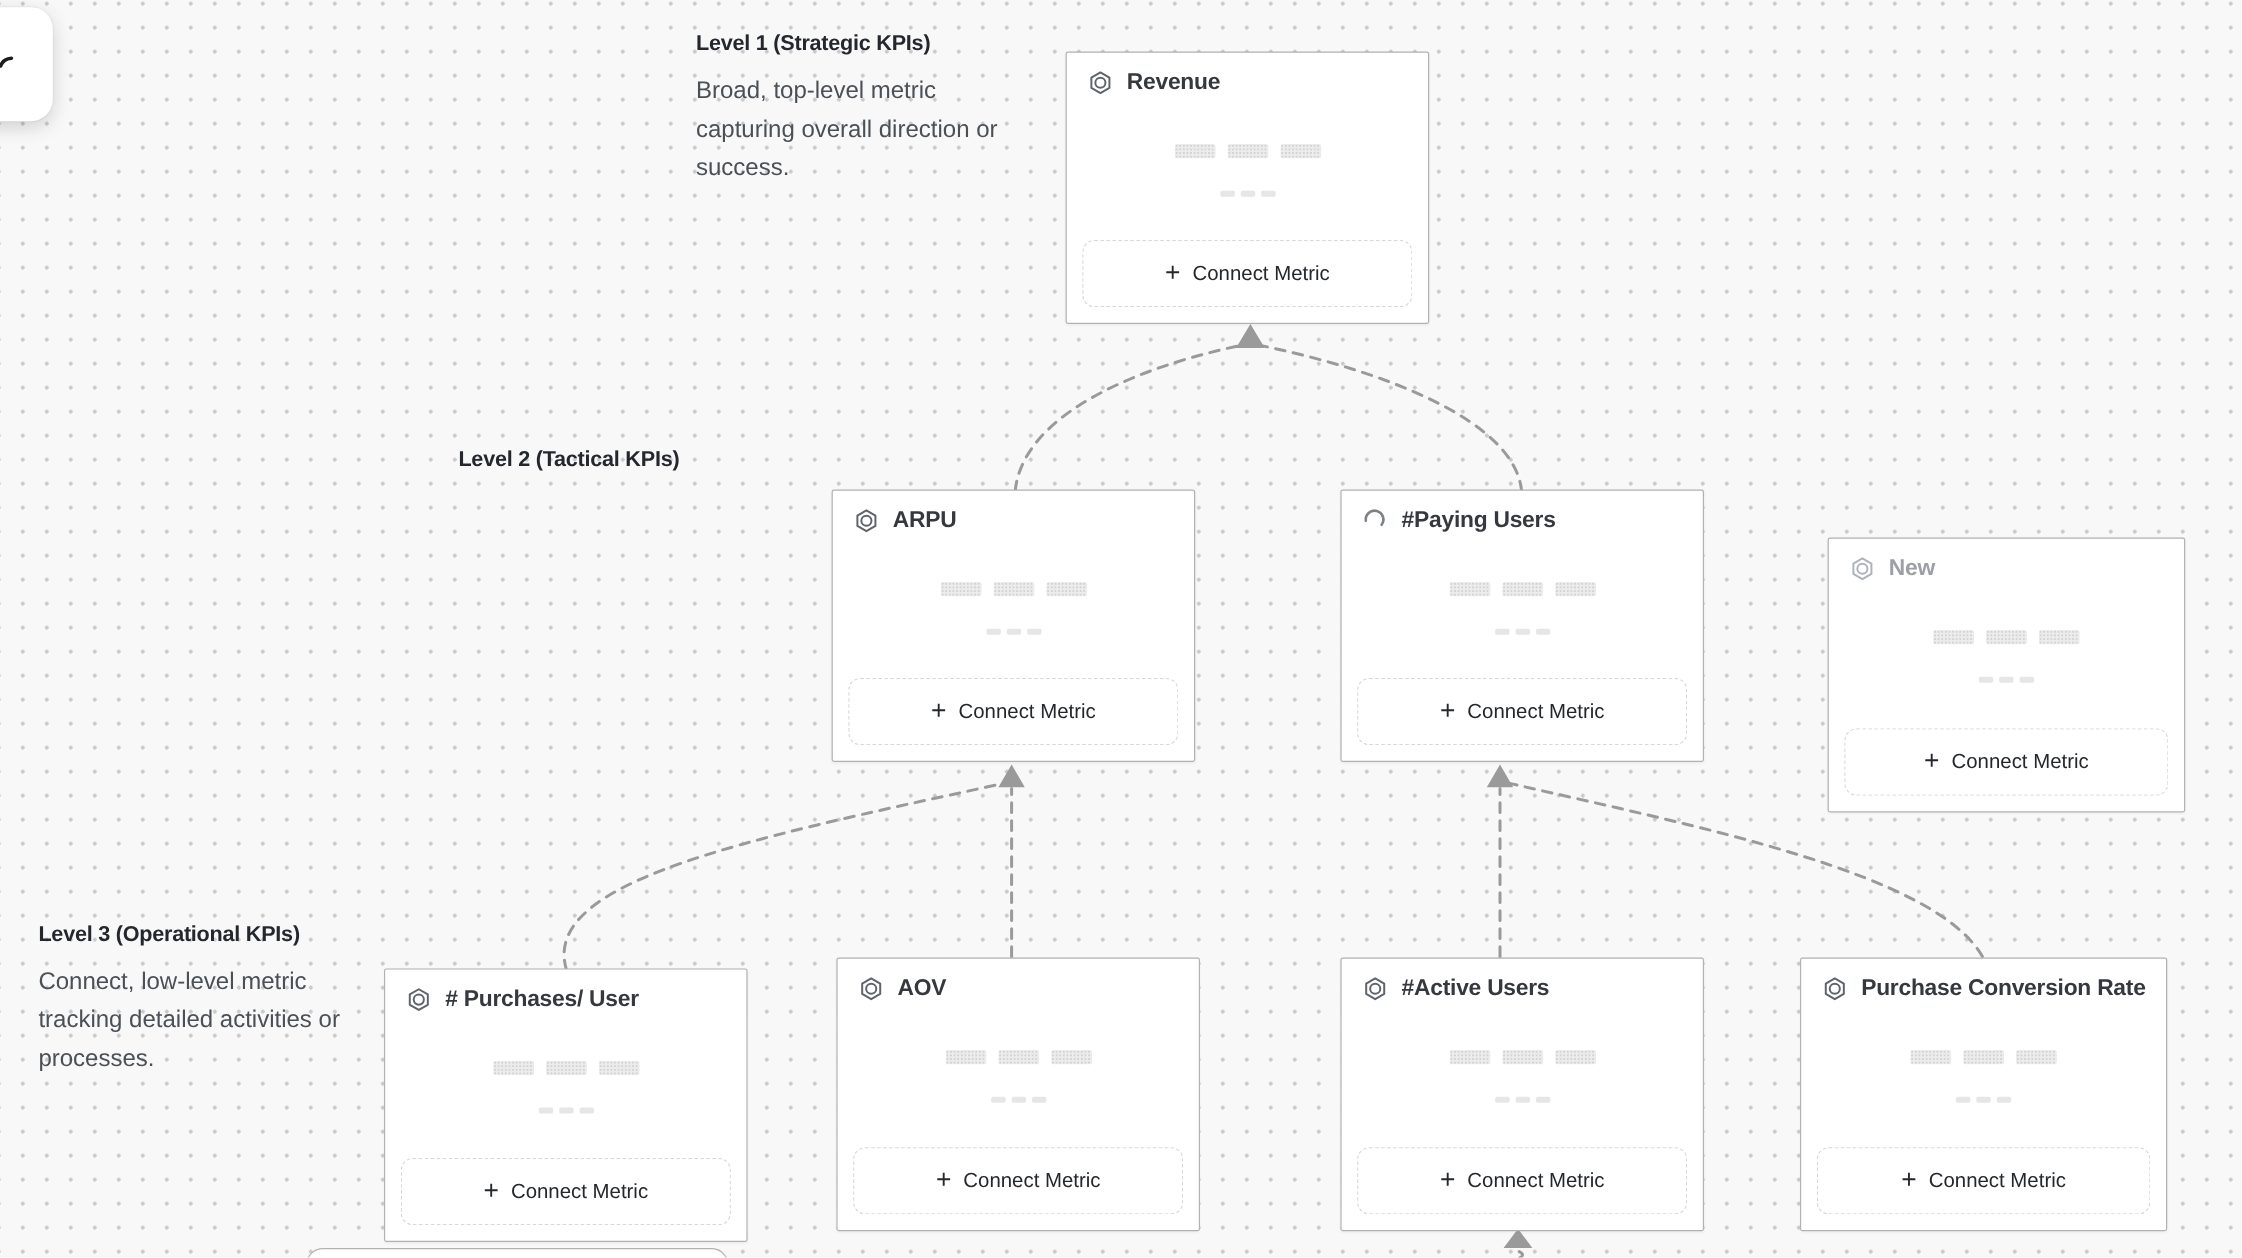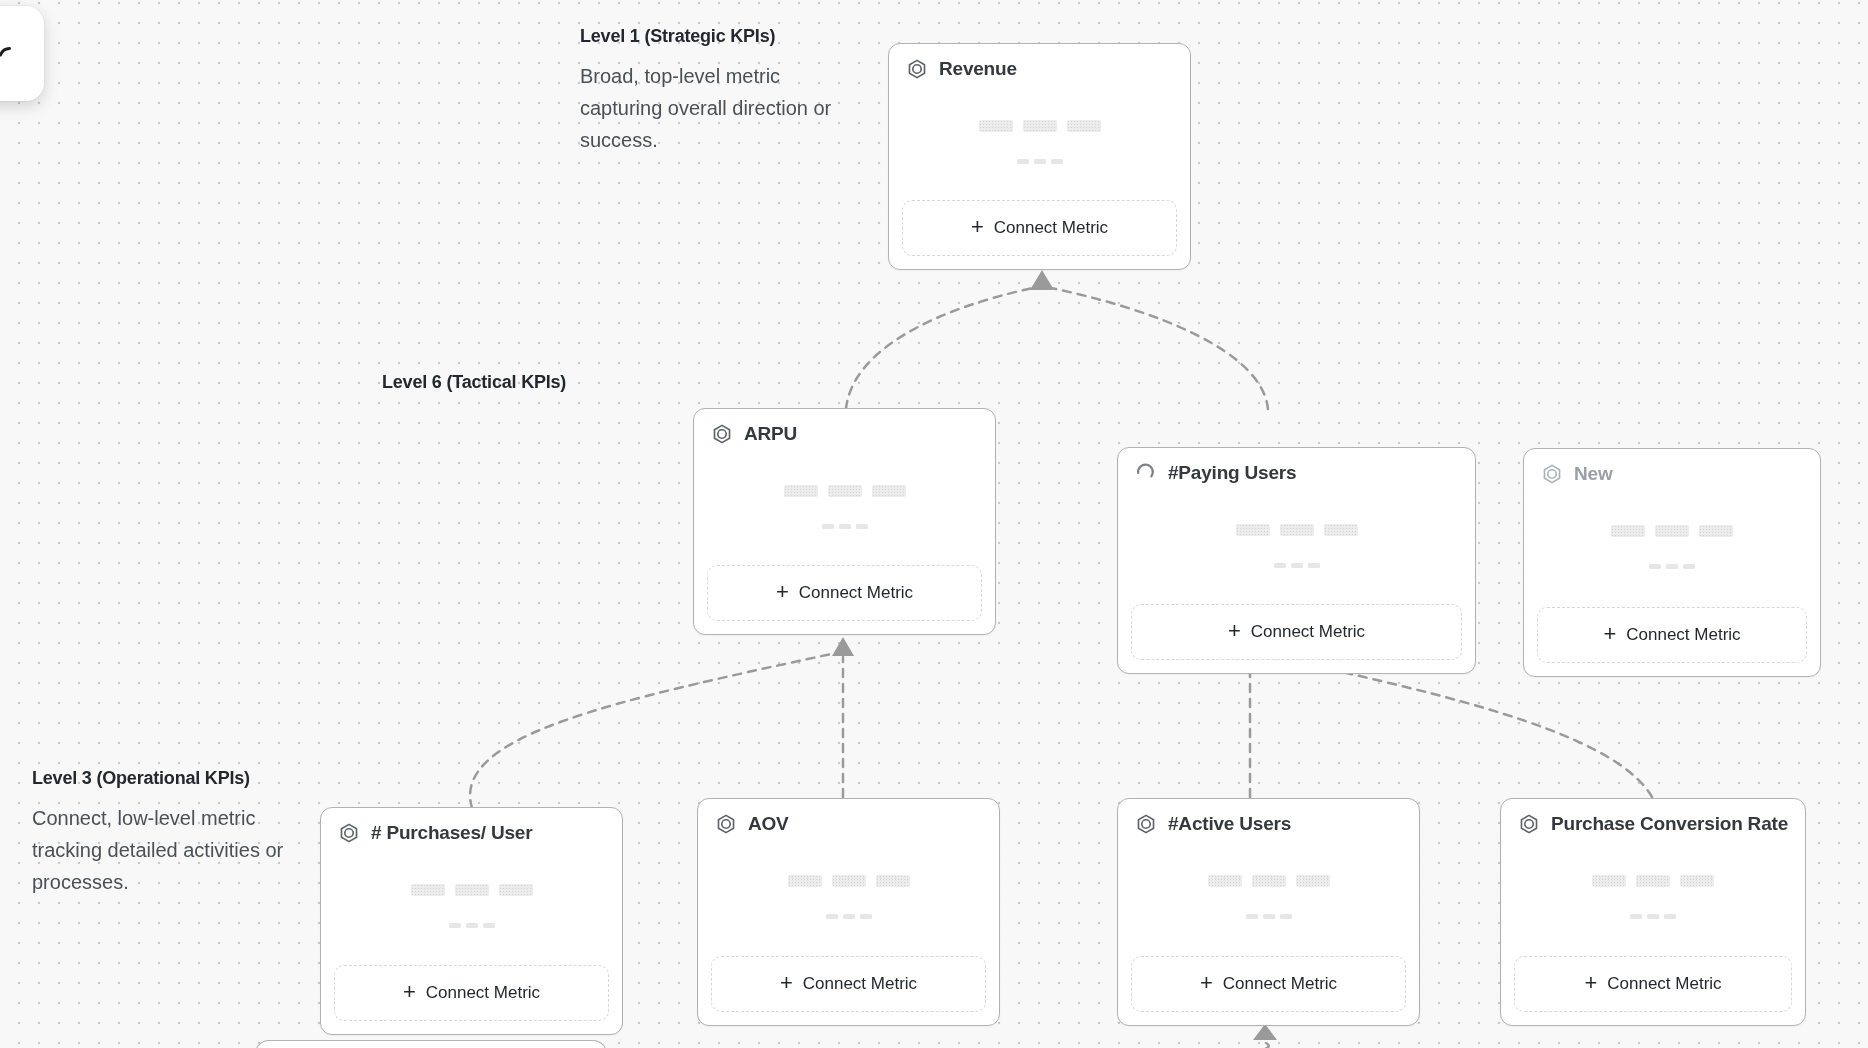--- a/index.html
+++ b/index.html
@@ -10,21 +10,21 @@
     background-image:radial-gradient(#c9c9c9 1.4px, transparent 1.6px);
     background-size:20px 20px;background-position:9px 13px;
   }
   .connectors{position:absolute;left:0;top:0;pointer-events:none;}
 
   .level-label{position:absolute;}
   .level-label h2{margin:0 0 13px 0;font-size:18px;font-weight:700;color:#24282e;letter-spacing:-0.2px;}
   .level-label p{margin:0;font-size:20px;line-height:32px;color:#4a5056;}
 
   .card{
-    position:absolute;background:#fff;border:1px solid #b2b2b2;border-radius:12px;
+    position:absolute;background:#fff;border:1px solid #b2b2b2;border-radius:2px;
     box-shadow:0 1px 2px rgba(0,0,0,0.04);box-sizing:border-box;cursor:pointer;text-decoration:underline;
   }
   .card-header{position:absolute;left:17px;top:14px;right:14px;display:flex;align-items:center;gap:11px;}
   .card-title{font-size:19px;font-weight:600;color:#35393e;letter-spacing:-0.2px;white-space:nowrap;}
   .card.draft .card-title{color:#9ba0a6;}
   .metric-icon{width:22px;height:22px;flex:0 0 22px;display:block;}
 
   .sk-row1{position:absolute;left:0;right:0;top:76px;display:flex;justify-content:center;gap:10px;}
   .sk-row1 i{
     width:34px;height:12px;border-radius:2px;background-color:#ececec;
@@ -73,21 +73,21 @@
       <polygon points="1250,637 1239,656 1261,656"></polygon>
       <polygon points="1265,1024 1253,1040 1277,1040"></polygon>
     </g>
   </svg>
 
   <section class="level-label" style="left:580px;top:26px;width:258px;">
     <h2>Level 1 (Strategic KPIs)</h2>
     <p>Broad, top-level metric capturing overall direction or success.</p>
   </section>
   <section class="level-label" style="left:382px;top:372px;width:252px;">
-    <h2>Level 6 (Tactical KPIs)</h2>
+    <h2>Level 2 (Tactical KPIs)</h2>
   </section>
   <section class="level-label" style="left:32px;top:768px;width:262px;">
     <h2>Level 3 (Operational KPIs)</h2>
     <p>Connect, low-level metric tracking detailed activities or processes.</p>
   </section>
 
   <div class="card" style="left:888px;top:43px;width:303px;height:227px;">
     <div class="card-header">
       <svg class="metric-icon" viewBox="0 0 24 24">
         <path d="M12 2.6 L20.2 7.3 V16.7 L12 21.4 L3.8 16.7 V7.3 Z" fill="none" stroke="#5f646a" stroke-width="1.8" stroke-linejoin="round"></path>
@@ -128,21 +128,21 @@
         <i></i>
         <i></i>
         <i></i>
       </div>
     <button class="connect-btn">
       <span class="plus">+</span>
       <span>Connect Metric</span>
     </button>
   </div>
 
-  <div class="card" style="left:1117px;top:408px;width:359px;height:227px;margin-top:39px;">
+  <div class="card" style="left:1117px;top:408px;width:303px;height:227px;">
     <div class="card-header">
       <svg class="metric-icon" viewBox="0 0 24 24">
         <path d="M3.5 12 A 8 8 0 1 1 17.8 15.6" fill="none" stroke="#7d8288" stroke-width="2.4" stroke-linecap="round"></path>
       </svg>
       <span class="card-title">#Paying Users</span>
     </div>
     <div class="sk-row1">
         <i></i>
         <i></i>
         <i></i>

